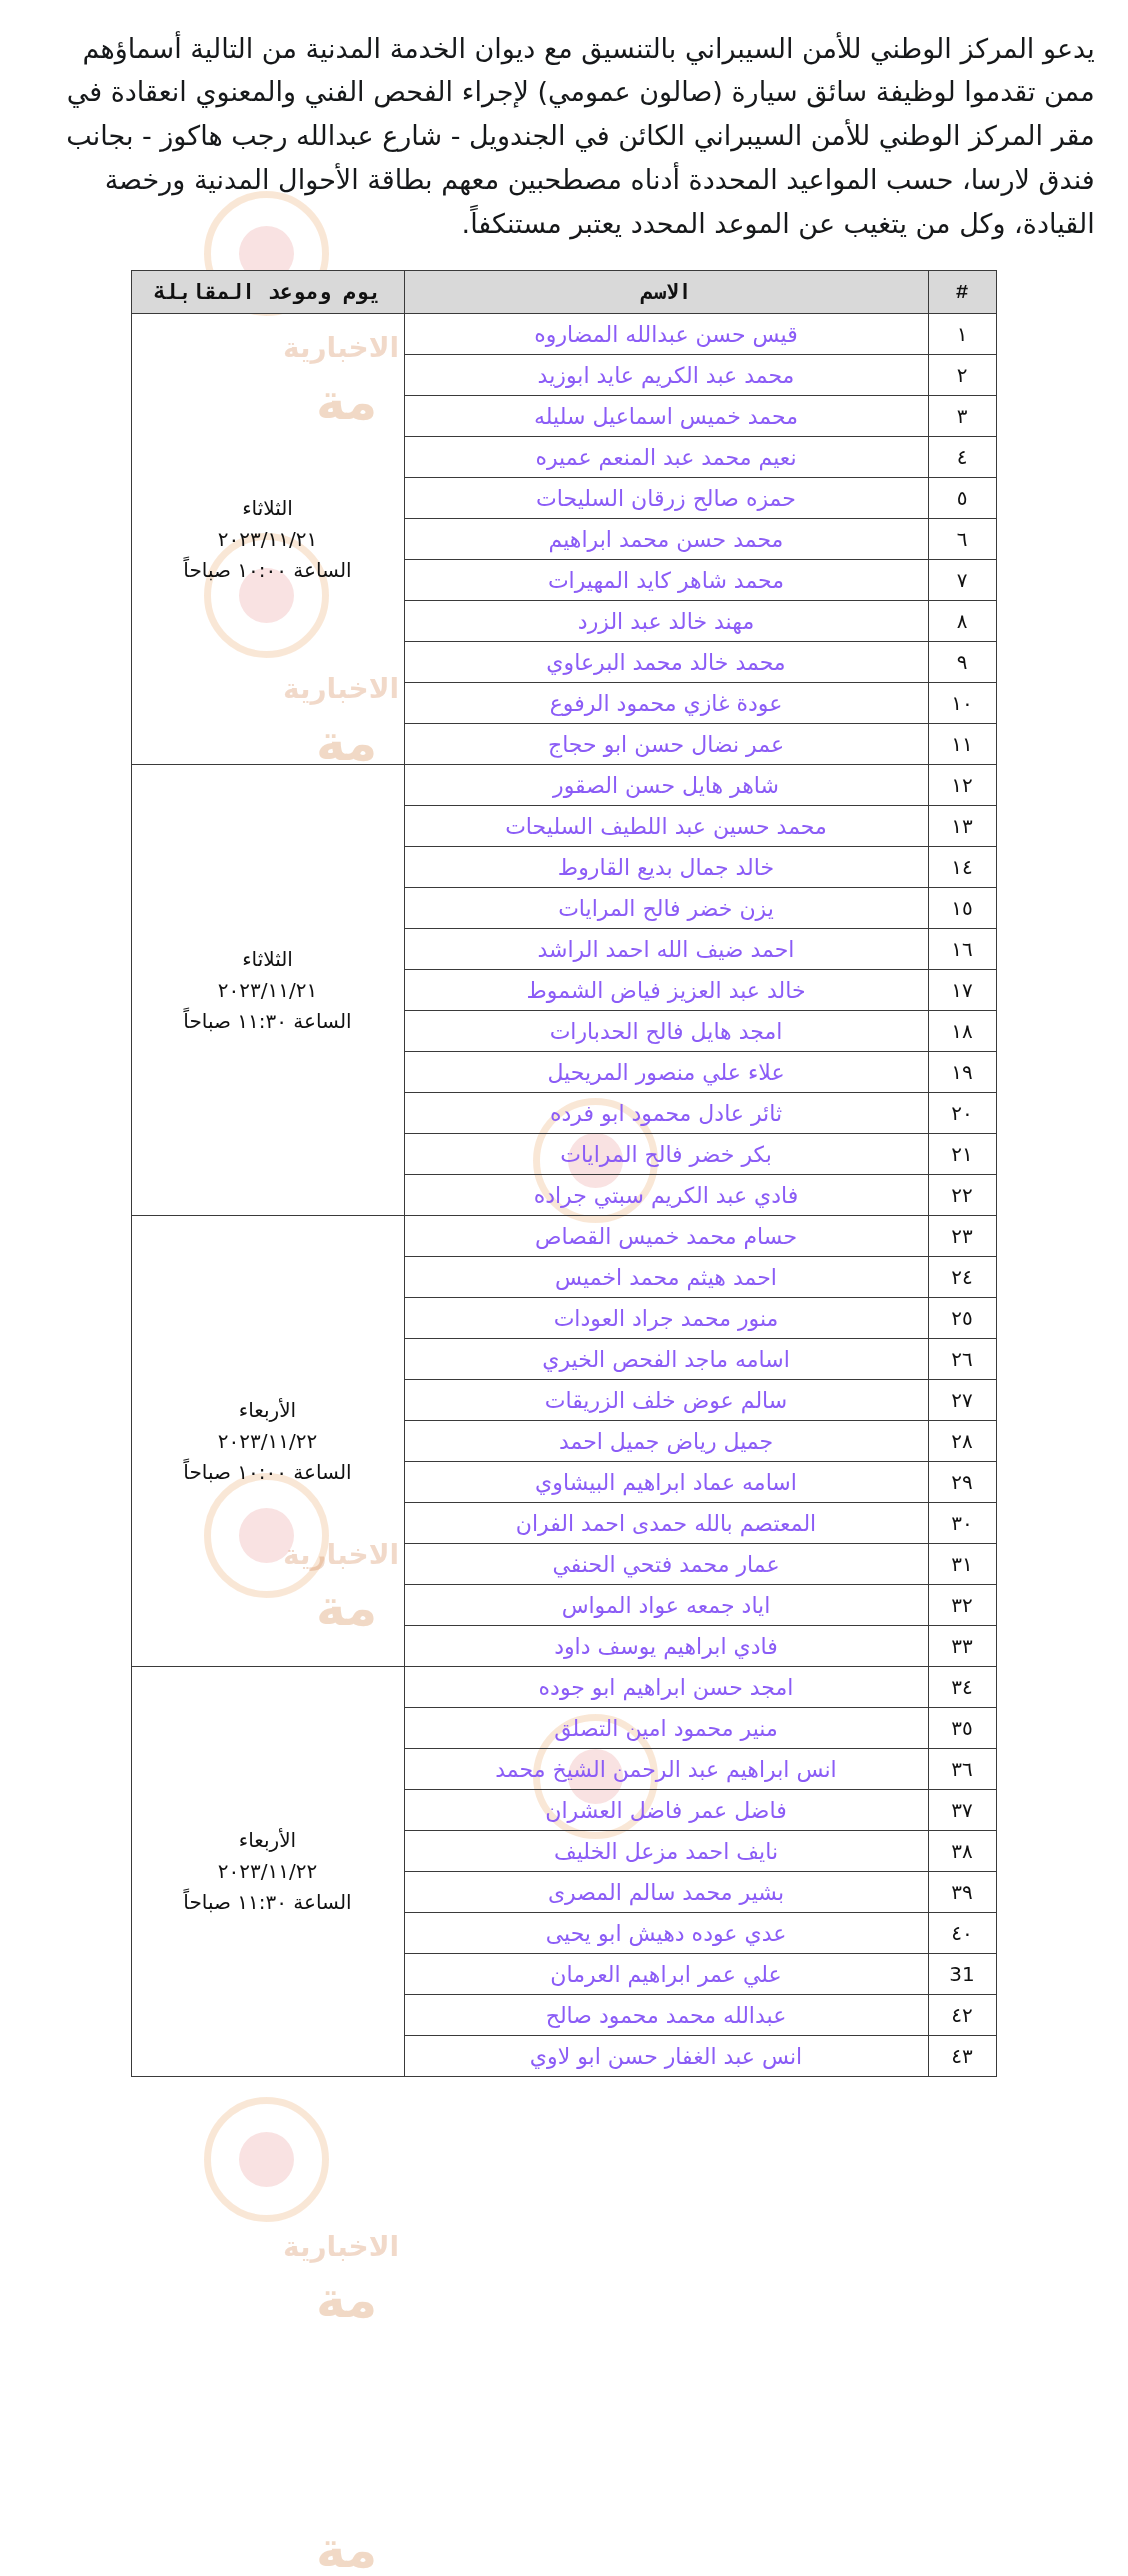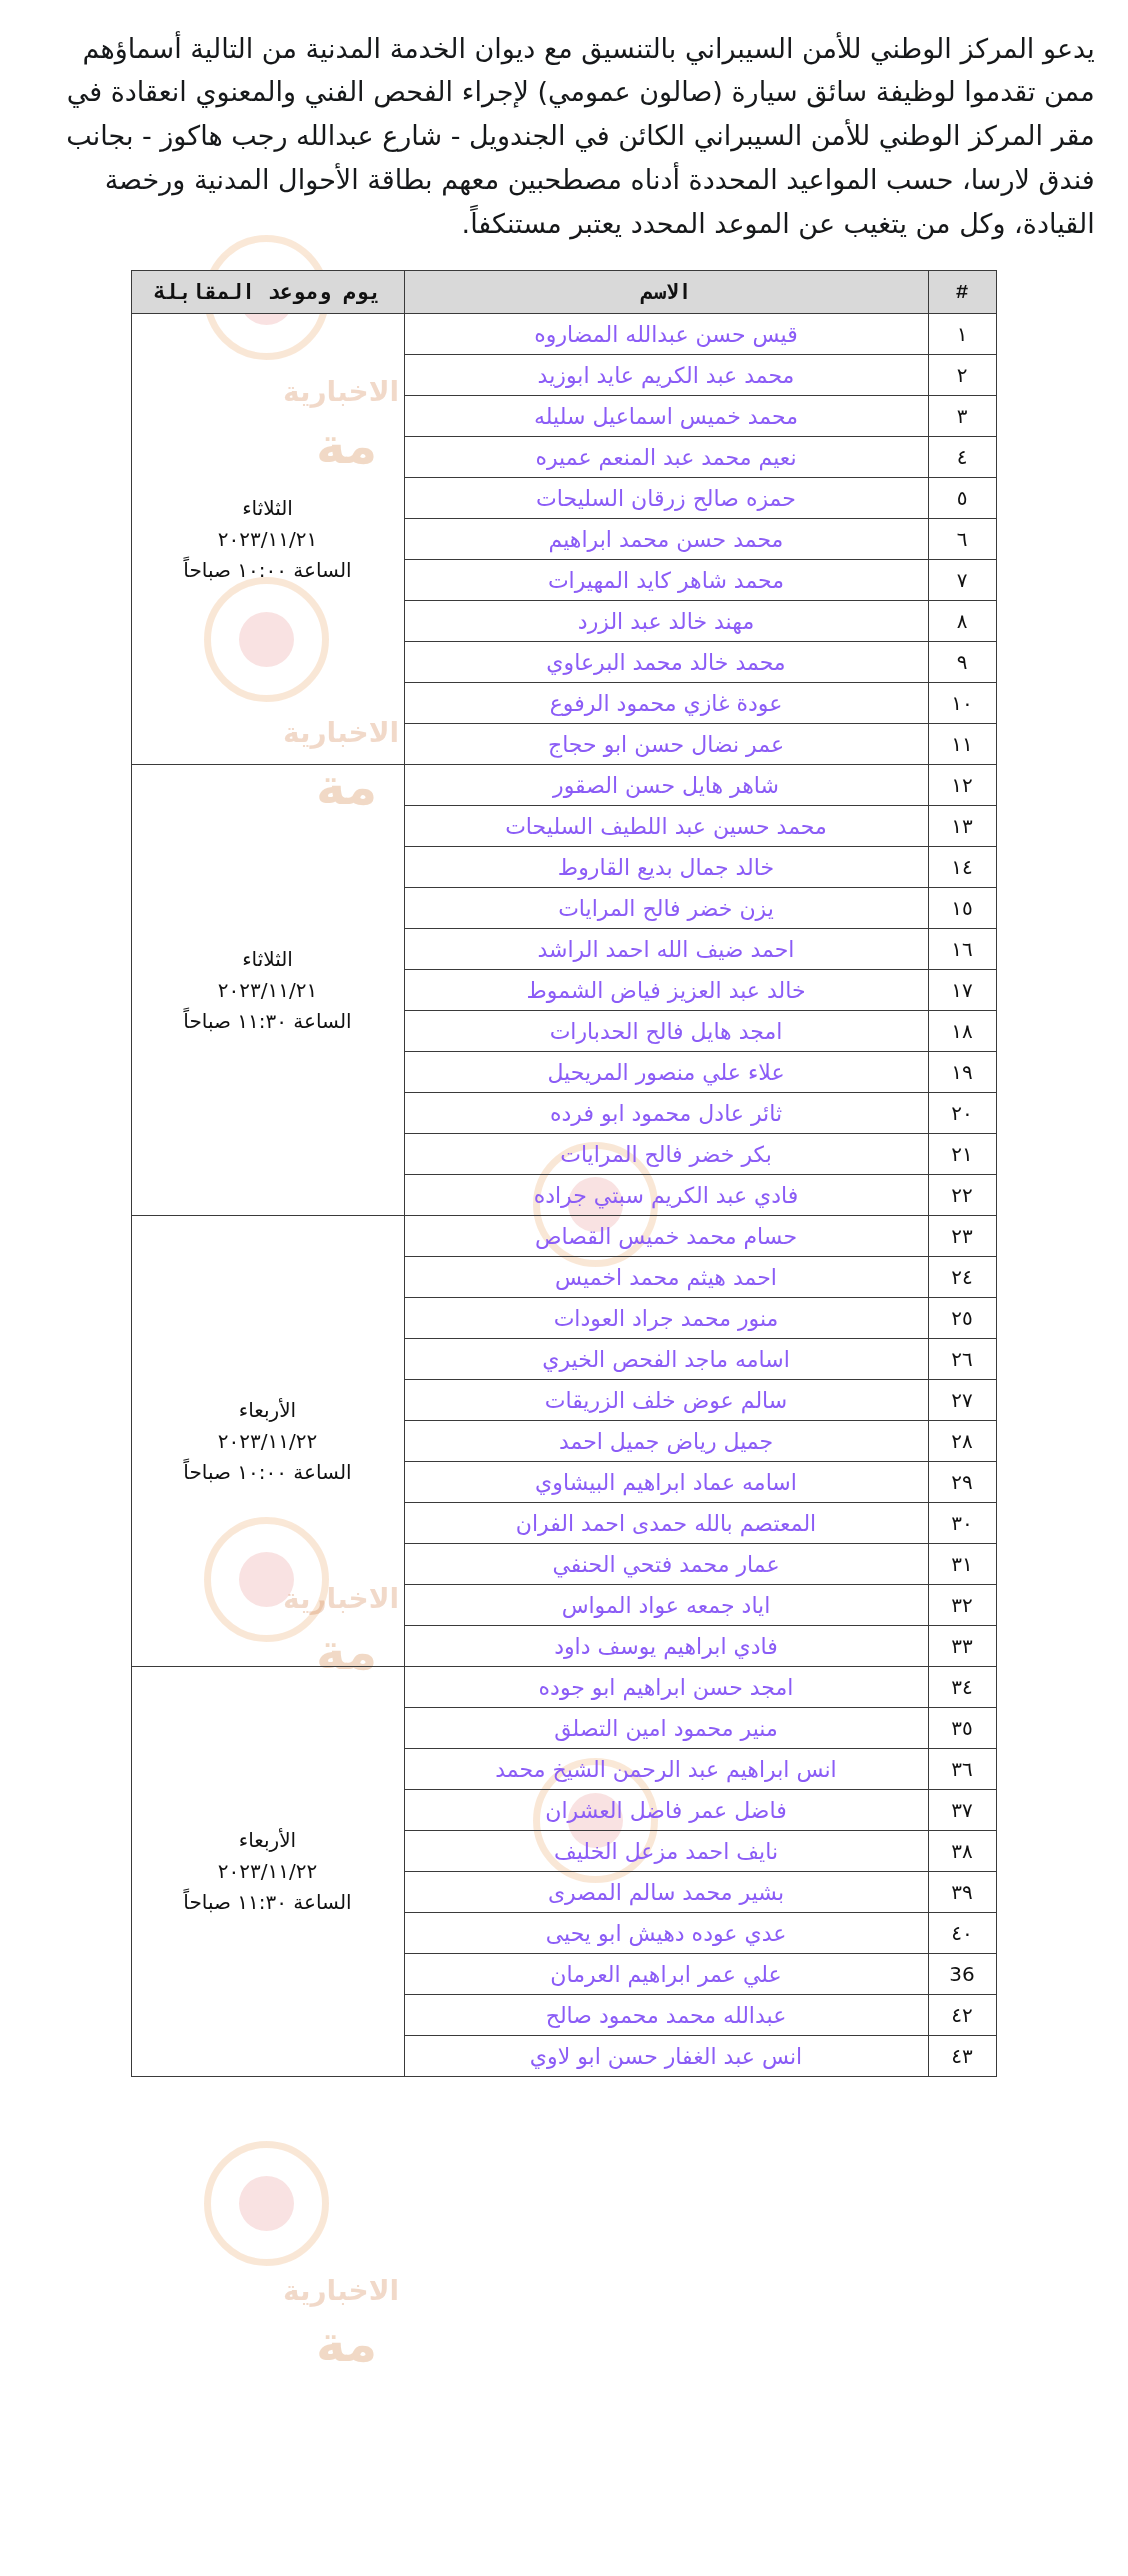--- a/index.html
+++ b/index.html
@@ -33,21 +33,20 @@
     margin: 5px 3.3px 0 3.3px;
     font-weight: 400;
   }
   
   .watermarks {
     position: absolute;
     inset: 0;
     pointer-events: none;
     z-index: 0;
     overflow: hidden;
-    margin-top: 44px;
   }
   .wm {
     position: absolute;
     opacity: 0.30;
     user-select: none;
   }
   .wm-ring {
     width: 125px;
     height: 125px;
     border-radius: 50%;
@@ -352,21 +351,21 @@
           </tr>
           <tr>
             <td class="num">٣٩</td>
             <td class="name">بشير محمد سالم المصرى</td>
           </tr>
           <tr>
             <td class="num">٤٠</td>
             <td class="name">عدي عوده دهيش ابو يحيى</td>
           </tr>
           <tr>
-            <td class="num">36</td>
+            <td class="num">31</td>
             <td class="name">علي عمر ابراهيم العرمان</td>
           </tr>
           <tr>
             <td class="num">٤٢</td>
             <td class="name">عبدالله محمد محمود صالح</td>
           </tr>
           <tr>
             <td class="num">٤٣</td>
             <td class="name">انس عبد الغفار حسن ابو لاوي</td>
           </tr>

